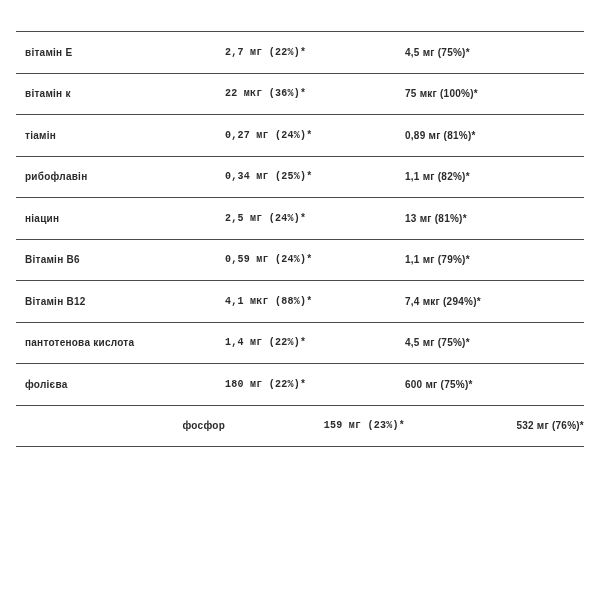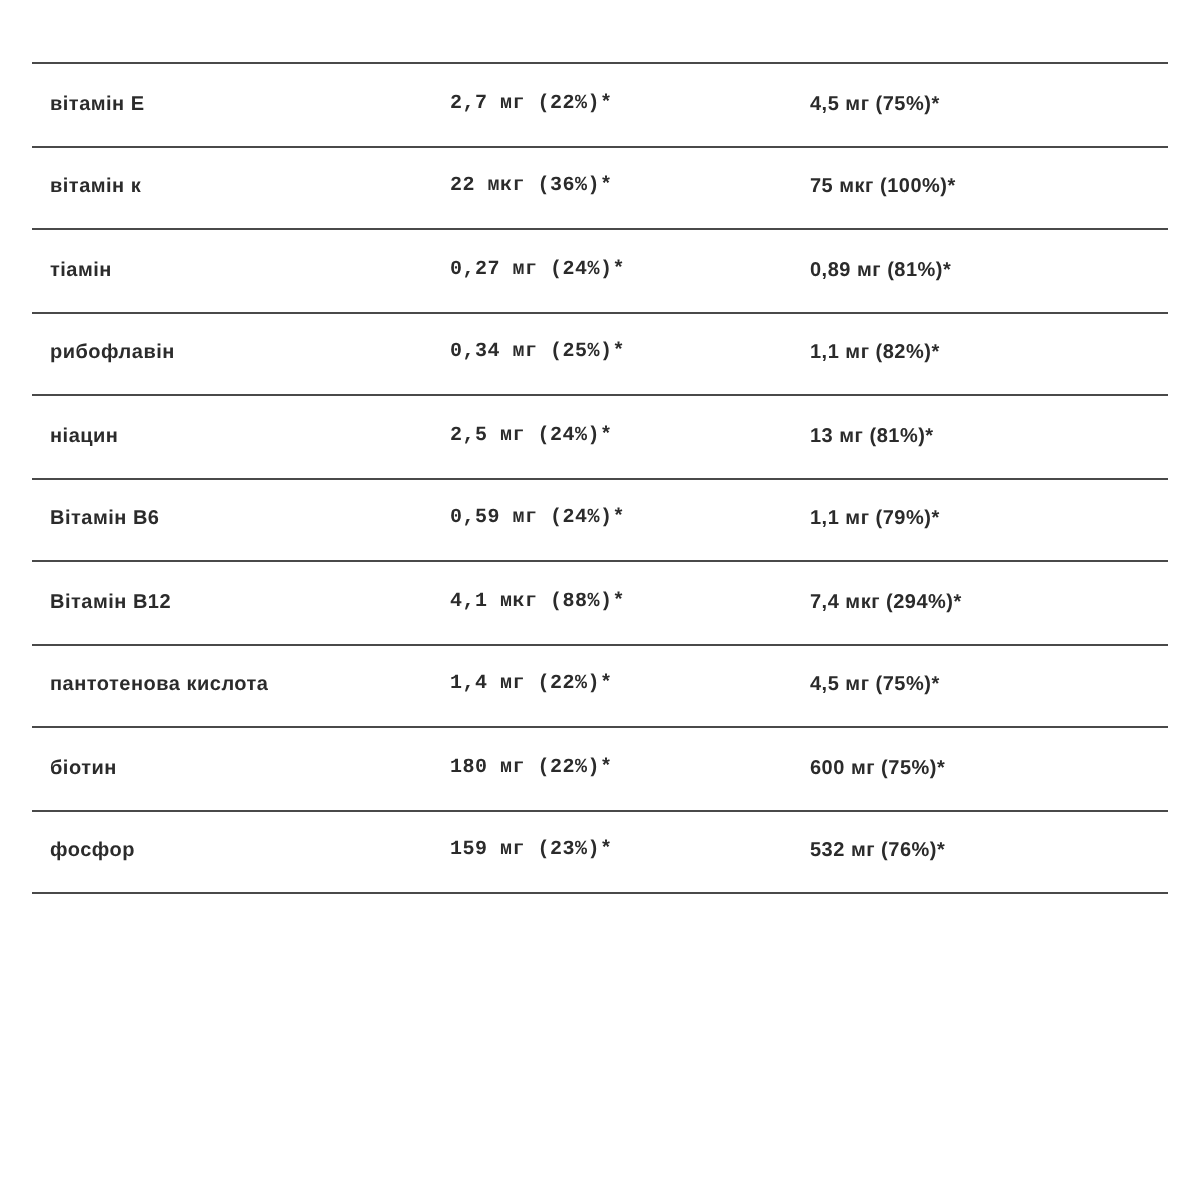--- a/index.html
+++ b/index.html
@@ -31,20 +31,21 @@
     border-collapse: collapse;
     table-layout: fixed;
   }
 
   .nutrition-table tr {
     border-top: 1.6px solid #4a4a4a;
   }
 
   .nutrition-table tr:last-child {
     border-bottom: 1.6px solid #4a4a4a;
+    text-align: right;
   }
 
   .nutrition-table td {
     padding: 0;
     height: 41.5px;
     vertical-align: middle;
     font-size: 10px;
     font-weight: 600;
     color: #2b2b2b;
     letter-spacing: 0.25px;
@@ -108,21 +109,21 @@
           <td class="col-name">Вітамін В12</td>
           <td class="col-serving">4,1 мкг (88%)*</td>
           <td class="col-per100">7,4 мкг (294%)*</td>
         </tr>
         <tr>
           <td class="col-name">пантотенова кислота</td>
           <td class="col-serving">1,4 мг (22%)*</td>
           <td class="col-per100">4,5 мг (75%)*</td>
         </tr>
         <tr>
-          <td class="col-name">біотин</td>
+          <td class="col-name">фолієва</td>
           <td class="col-serving">180 мг (22%)*</td>
           <td class="col-per100">600 мг (75%)*</td>
         </tr>
         <tr>
           <td class="col-name">фосфор</td>
           <td class="col-serving">159 мг (23%)*</td>
           <td class="col-per100">532 мг (76%)*</td>
         </tr>
       </tbody>
   </table>

